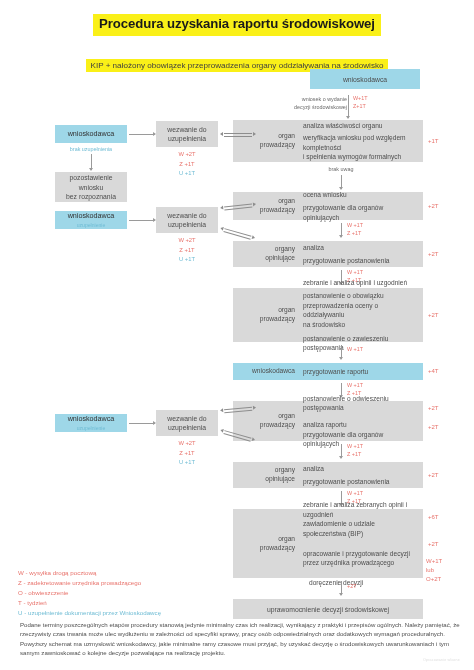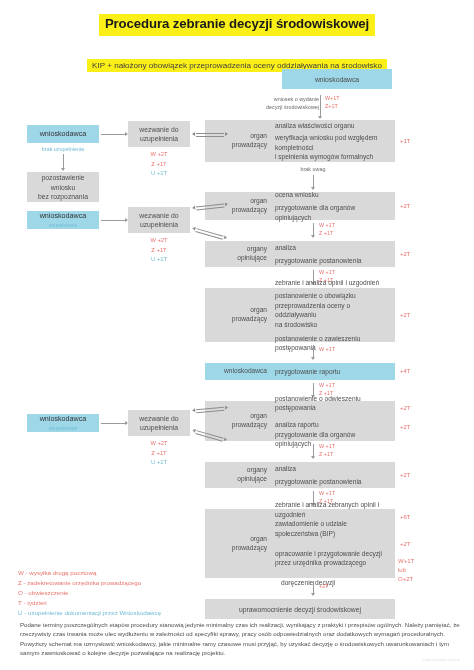--- a/index.html
+++ b/index.html
@@ -29,21 +29,21 @@
     display:inline-block;
     background:#faf018;
     color:#3f3f3f;
     font-size:8.1px;
     padding:1px 5px 1px 5px;
     line-height:1.45;
     margin-top:2px;
   }
 
   
-  .diagram { position:relative; width:390px; height:500px; }
+  .diagram { position:relative; width:390px; height:500px;margin-left:28px; }
 
   .box {
     position:absolute;
     background:#d9d9d9;
     color:#4e4e4e;
     font-size:6.6px;
     line-height:1.5;
   }
   .box.blue { background:#9ed7e8; }
 
@@ -178,23 +178,23 @@
   }
   .watermark {
     position:absolute; right:14px; top:658px;
     font-size:3.6px; color:#dddddd; letter-spacing:.2px;
   }
 </style>
 </head>
 <body>
 
 <div class="header">
-  <div class="title-hl">Procedura zebranie decyzji środowiskowej</div><br>
+  <div class="title-hl">Procedura uzyskania raportu środowiskowej</div><br>
   <br>
-  <div class="sub-hl">KIP + nałożony obowiązek przeprowadzenia oceny oddziaływania na środowisko</div>
+  <div class="sub-hl">KIP + nałożony obowiązek przeprowadzenia organy oddziaływania na środowisko</div>
 </div>
 
 <div class="diagram">
 
   <div class="centerbox box blue" style="left:282px; top:-3px; width:110px; height:20px;">wnioskodawca</div>
 
   <div class="lbl gray r" style="left:247px; top:24px; width:72px;">wniosek o wydanie
 decyzji środowiskowej</div>
   <div class="lbl red" style="left:325px; top:23px; width:40px;">W+1T
 Z+1T</div>

